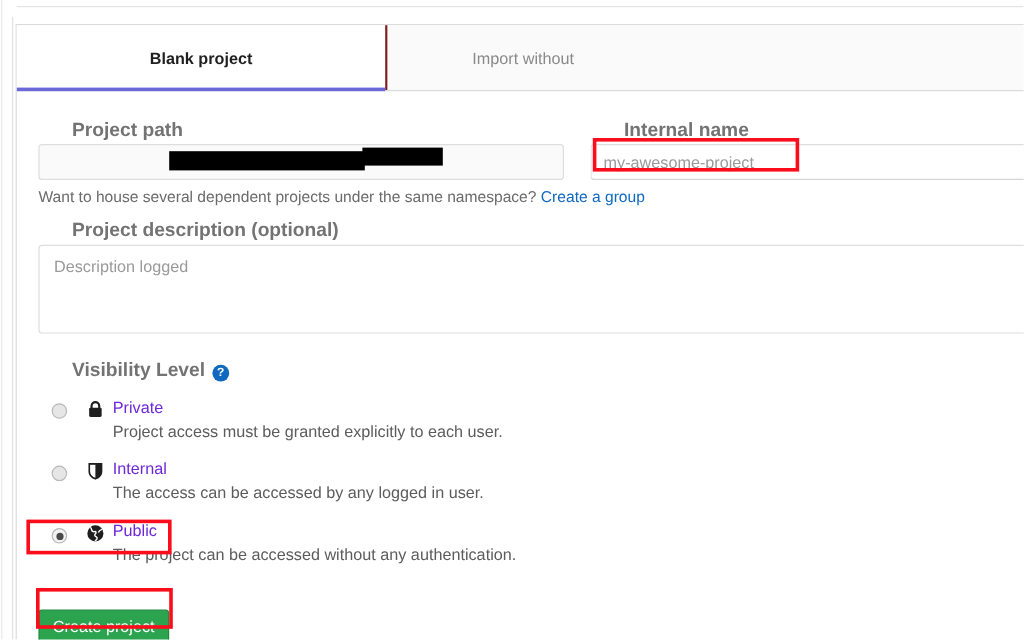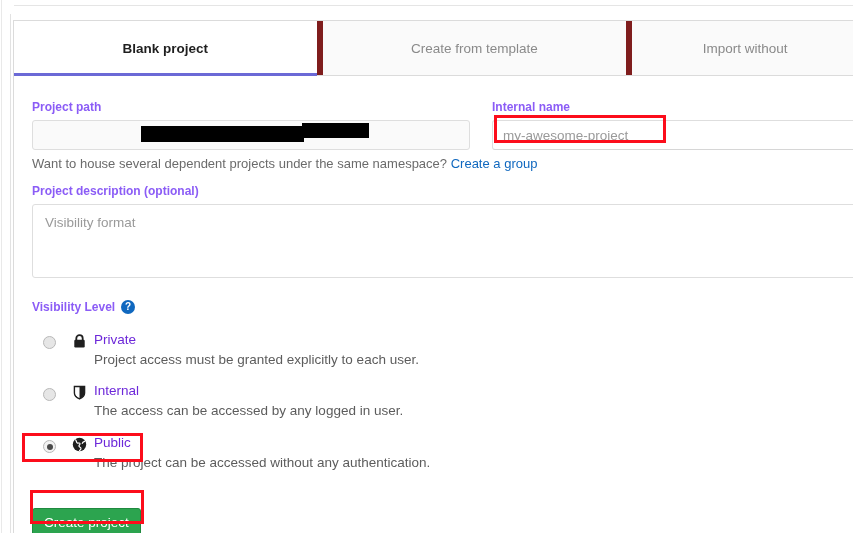--- a/index.html
+++ b/index.html
@@ -63,21 +63,21 @@
     border-bottom: 1px solid #dbdbdb;
   }
   .tab {
     position: relative;
     display: flex;
     align-items: center;
     justify-content: center;
     font-size: 13.5px;
     color: #8a8a8a;
     background: #fafafa;
-    border-right: 6px solid #7f1d1d;
+    border-right: 2px solid #7f1d1d;
     box-sizing: border-box;
     height: 54px;
     cursor: pointer;
     user-select: none;
   }
   .tab.t1 { width: 309px; }
   .tab.t2 { width: 310px; }
   .tab.t3 { width: 226px; border-right: none; }
   .tab.active {
     background: #ffffff;
@@ -91,23 +91,24 @@
     height: 3px;
     background: #6b69d6;
   }
 
   
   .form-body {
     position: relative;
     padding: 0;
   }
   .field-label {
-    font-size: 12px;
+    font-size: 16px;
     font-weight: bold;
-    color: #8b5cf6;
+    color: #737373;
+    margin-left: 28px;
   }
 
   .row-paths {
     position: absolute;
     left: 0; top: 0;
     width: 845px;
   }
 
   .lbl-project-path {
     position: absolute;
@@ -287,23 +288,20 @@
   <div class="chrome-left-line"></div>
   <div class="chrome-top-line"></div>
   <div class="chrome-left-line2"></div>
 
   <div id="project-card">
 
     <div class="tabs">
       <div class="tab t1 active">
         <span>Blank project</span>
       </div>
-      <div class="tab t2">
-        <span>Create from template</span>
-      </div>
       <div class="tab t3">
         <span>Import without</span>
       </div>
     </div>
 
     <div class="form-body">
       <div class="row-paths">
 
         <div class="field-label lbl-project-path">Project path</div>
         <div class="input-path"></div>
@@ -315,21 +313,21 @@
           <span>my-awesome-project</span>
         </div>
 
         <div class="help-text">
           <span>Want to house several dependent projects under the same namespace?</span>
           <a class="help-link" href="#">Create a group</a>
         </div>
 
         <div class="field-label lbl-desc">Project description (optional)</div>
         <div class="textarea-desc">
-          <span>Visibility format</span>
+          <span>Description logged</span>
         </div>
 
         <div class="lbl-visibility">
           <span class="field-label">Visibility Level</span>
           <span class="help-badge">?</span>
         </div>
 
         <div class="vis-option" style="top:254px;">
           <div class="vis-radio" style="top:6px;"></div>
           <span class="vis-icon" style="top:3px;">

